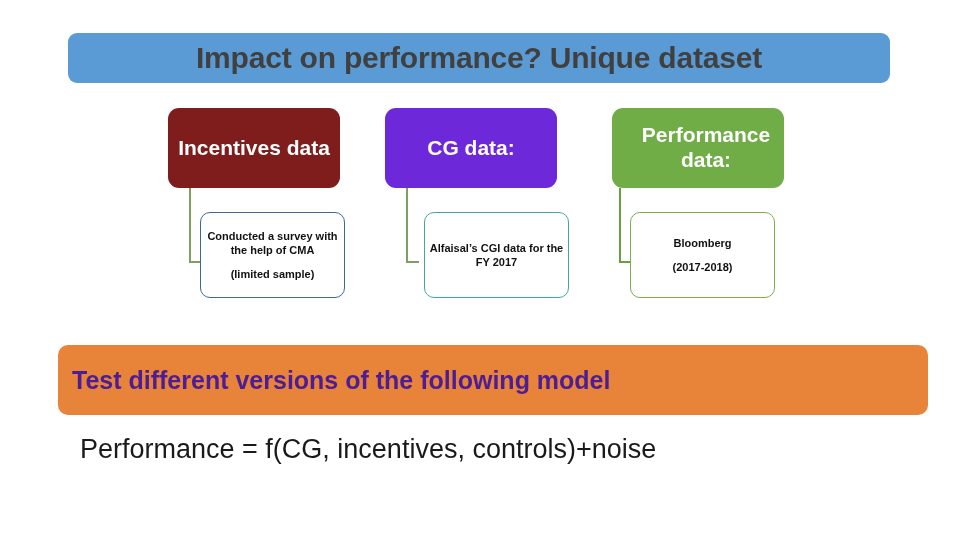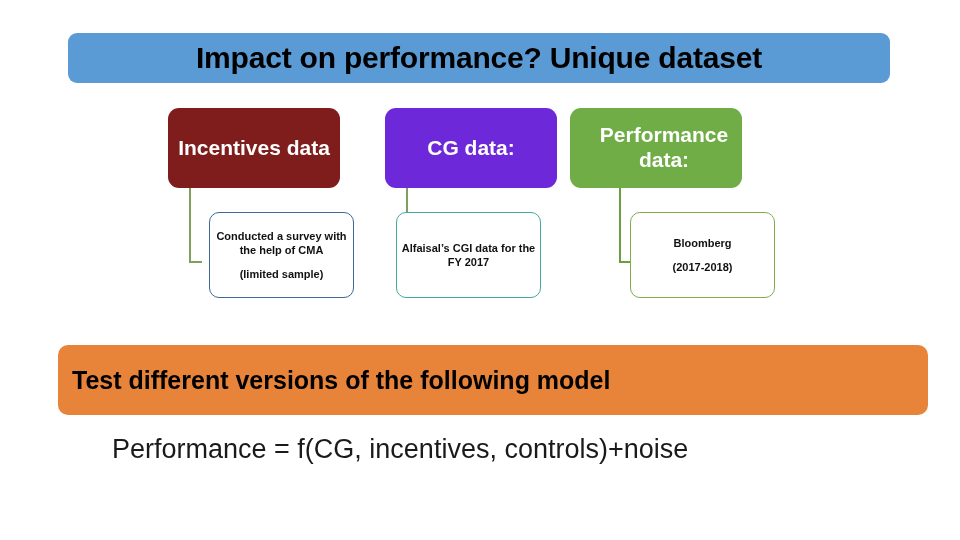--- a/index.html
+++ b/index.html
@@ -26,21 +26,21 @@
     width: 822px;
     height: 50px;
     background: #5b9bd5;
     border-radius: 9px;
     display: flex;
     align-items: center;
     justify-content: center;
     box-sizing: border-box;
   }
   .title-banner .title-text {
-    color: #000000;
+    color: #404040;
     font-size: 30px;
     font-weight: bold;
     letter-spacing: -0.2px;
     white-space: nowrap;
     line-height: 1;
     text-align: center;
   }
 
   
   .head-box {
@@ -57,21 +57,21 @@
   }
   .head-box .head-label {
     color: #ffffff;
     font-size: 21px;
     font-weight: bold;
     line-height: 1.18;
     padding: 0 6px;
   }
   .head-box.hb-0 { left: 168px; background: #7f1d1d; }
   .head-box.hb-1 { left: 385px; background: #6d28d9; }
-  .head-box.hb-2 { left: 570px; background: #70ad47; padding-left: 16px; }
+  .head-box.hb-2 { left: 612px; background: #70ad47; padding-left: 16px; }
 
   
   .detail-box {
     position: absolute;
     top: 212px;
     width: 145px;
     height: 86px;
     background: #ffffff;
     border-radius: 10px;
     border: 1.6px solid #4472c4;
@@ -83,22 +83,22 @@
     box-sizing: border-box;
     padding: 2px 4px;
   }
   .detail-box .detail-line {
     color: #111111;
     font-size: 11px;
     font-weight: bold;
     line-height: 1.28;
   }
   .detail-box .detail-line.spaced { margin-top: 9px; }
-  .detail-box.db-0 { left: 200px; border-color: #3d6899; margin-left: 9px; }
-  .detail-box.db-1 { left: 396px; border-color: #44a99a; }
+  .detail-box.db-0 { left: 200px; border-color: #3d6899; }
+  .detail-box.db-1 { left: 424px; border-color: #44a99a; }
   .detail-box.db-2 { left: 630px; border-color: #7fad4e; align-items: center; }
 
   
   .connector { position: absolute; }
   .connector .vseg {
     position: absolute;
     left: 0;
     top: 0;
     width: 2px;
     height: 100%;
@@ -125,38 +125,37 @@
     width: 870px;
     height: 70px;
     background: #e8833a;
     border-radius: 10px;
     display: flex;
     align-items: center;
     box-sizing: border-box;
     padding-left: 14px;
   }
   .orange-banner .banner-text {
-    color: #000000;
+    color: #4c1d95;
     font-size: 25px;
     font-weight: bold;
     white-space: nowrap;
     line-height: 1;
   }
 
   
   .formula {
     position: absolute;
     left: 80px;
     top: 425px;
     width: 800px;
     height: 48px;
     display: flex;
     align-items: center;
     box-sizing: border-box;
-    margin-left: 32px;
   }
   .formula .formula-text {
     color: #1a1a1a;
     font-size: 27px;
     font-weight: normal;
     white-space: nowrap;
     line-height: 1;
   }
 </style>
 </head>

